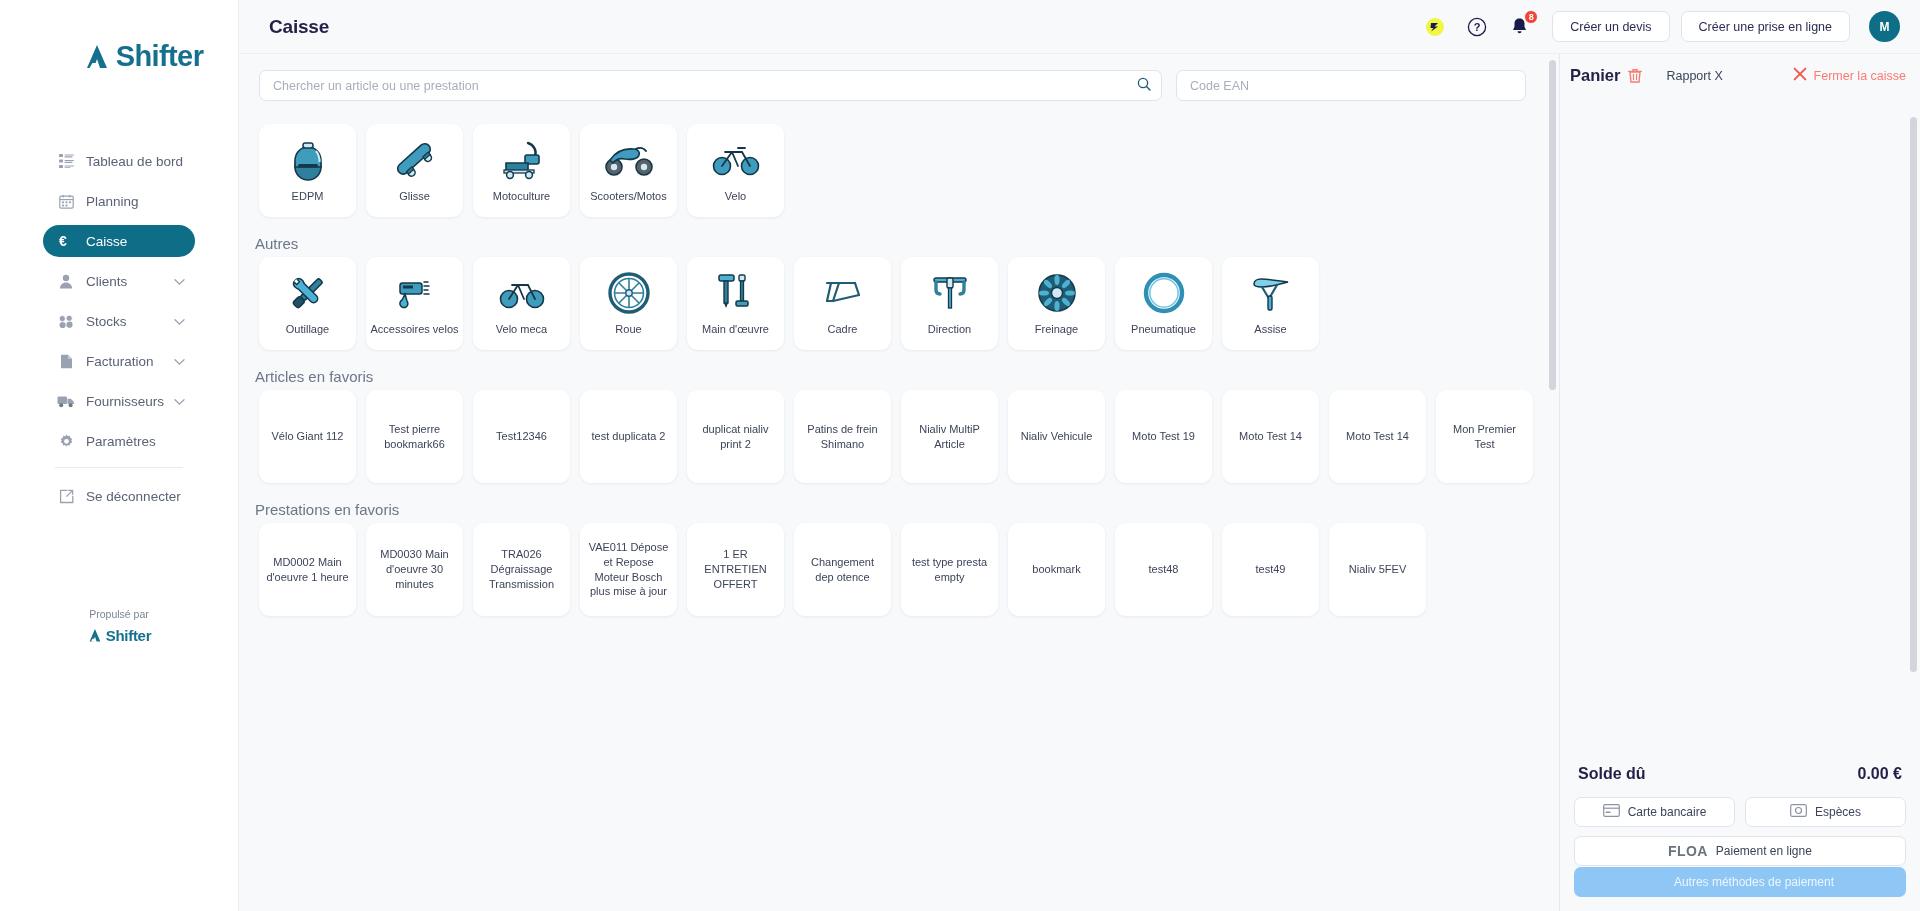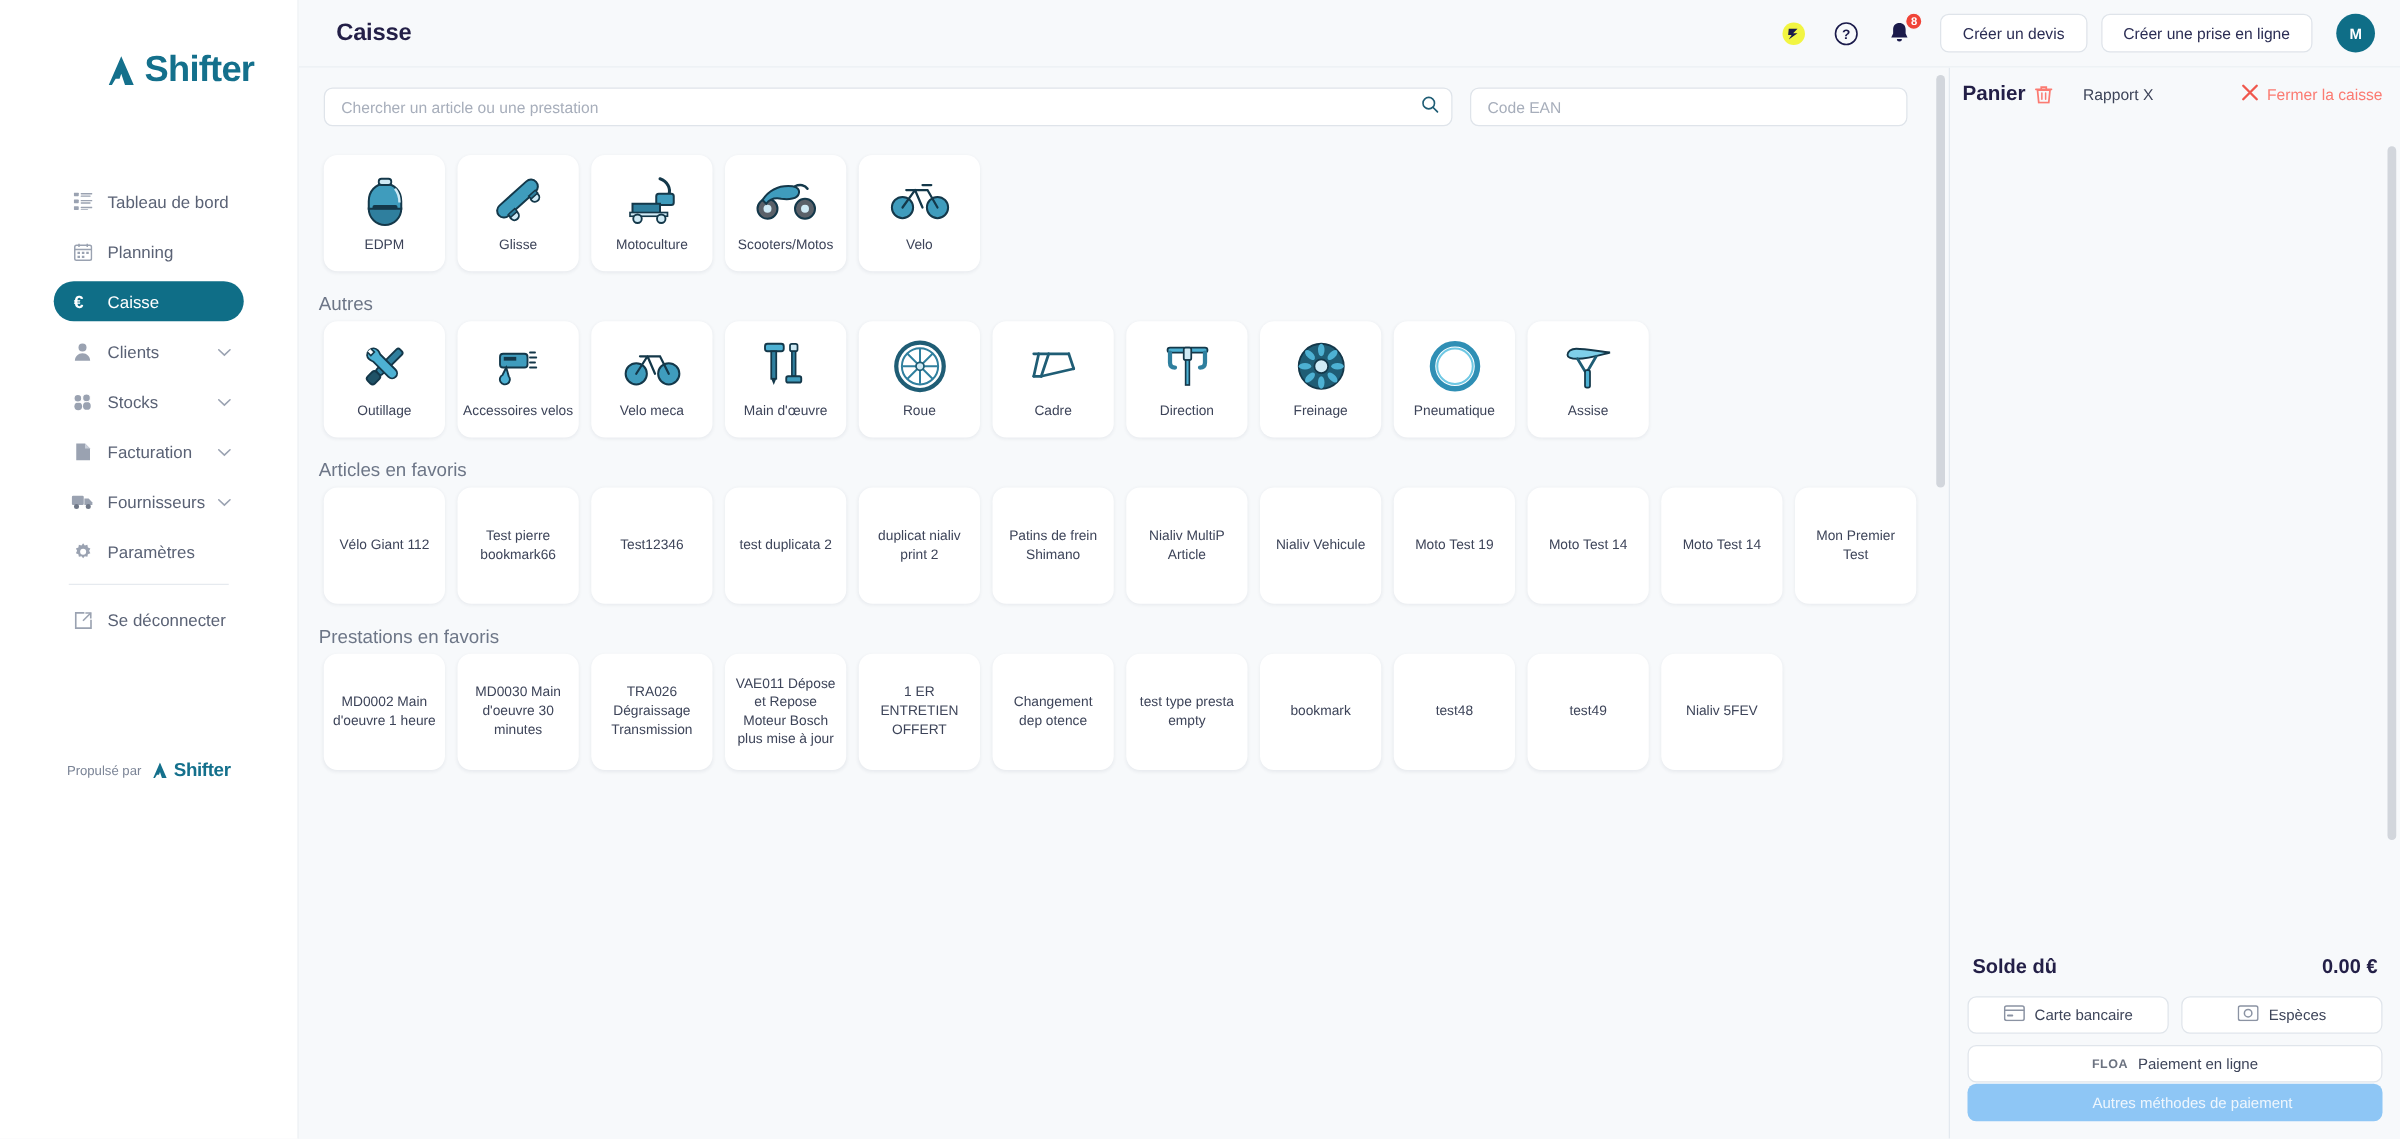--- a/index.html
+++ b/index.html
@@ -37,21 +37,21 @@
   }
   .nav-item.active { background: #0f6e87; color: #ffffff; }
   .nav-icon { width: 22px; display: flex; align-items: center; justify-content: center; margin-right: 9px; }
   .nav-icon svg { display:block; }
   .nav-label { white-space: nowrap; }
   .nav-chev { position: absolute; right: 10px; top: 50%; transform: translateY(-50%); }
   .nav-sep { height: 1px; background: #e6eaef; margin: 10px 12px 12px 12px; }
 
   .powered {
     position: absolute; left: 0; right: 0; top: 608px;
-    display: flex; align-items: center; justify-content: center; gap: 7px;
+    display: flex; align-items: center; justify-content: center; gap: 7px; flex-direction: column;
   }
   .powered-text { font-size: 10.5px; color: #7b8496; }
   .powered-logo { display: flex; align-items: center; gap: 2px; }
   .powered-word { font-size: 15px; font-weight: bold; color: #14708c; letter-spacing:-0.3px; }
 
   
   .main {
     flex: 1; height: 911px;
     display: flex; flex-direction: column;
     background: #f7f9fb;
@@ -171,21 +171,21 @@
   .solde-label { font-size: 16px; font-weight: bold; color: #231f47; }
   .solde-value { font-size: 16px; font-weight: bold; color: #231f47; }
   .pay-row { display: flex; gap: 10px; margin-bottom: 9px; }
   .pay-btn {
     flex: 1; height: 30px; border: 1px solid #e0e5eb; border-radius: 7px;
     background: #fff; display: flex; align-items: center; justify-content: center;
     gap: 8px; font-size: 12px; color: #3d4459; cursor: pointer; font-family: inherit;
   }
   .pay-wide { width: 100%; }
   .floa-mark {
-    font-size: 10px; font-weight: bold; color: #6b7280; letter-spacing: 0.4px;
+    font-size: 14px; font-weight: bold; color: #6b7280; letter-spacing: 0.4px;
   }
   .autres-btn {
     width: 100%; height: 30px; border: none; border-radius: 7px;
     background: #8ec6f5; color: #eef6fd; font-size: 12px;
     cursor: pointer; font-family: inherit; margin-top: 1px; padding-left: 28px;
   }
   .main-scrollbar {
     position: absolute; right: 364px; top: 60px; width: 7px; height: 330px;
     border-radius: 4px; background: #d2d6dc; z-index: 5;
   }
@@ -538,44 +538,44 @@
                 <circle cx="12" cy="26" r="8.5" fill="#3f9cbd" stroke="#14384a" stroke-width="1.6"></circle>
                 <circle cx="38" cy="26" r="8.5" fill="#3f9cbd" stroke="#14384a" stroke-width="1.6"></circle>
                 <path d="M12 26L21 12h10l7 14M21 12l6 14M15 12h7" fill="none" stroke="#14384a" stroke-width="1.8" stroke-linecap="round"></path>
               </svg>
             </span>
             <span class="cat-name">Velo meca</span>
           </div>
 
           <div class="cat-tile">
             <span class="cat-art">
+              <svg width="46" height="46" viewBox="0 0 46 46">
+                <circle cx="23" cy="23" r="19" fill="#ffffff" stroke="#1f5d75" stroke-width="3.4"></circle>
+                <circle cx="23" cy="23" r="14.5" fill="#ffffff" stroke="#2f7f9e" stroke-width="1.6"></circle>
+                <g stroke="#2f7f9e" stroke-width="1.6">
+                    <path d="M23 9v28M9 23h28M13 13l20 20M33 13L13 33"></path>
+                  </g>
+                <circle cx="23" cy="23" r="3.2" fill="#cfeaf5" stroke="#1f5d75" stroke-width="1.4"></circle>
+              </svg>
+            </span>
+            <span class="cat-name">Roue</span>
+          </div>
+
+          <div class="cat-tile">
+            <span class="cat-art">
               <svg width="46" height="44" viewBox="0 0 46 44">
                 <rect x="6" y="4" width="15" height="6" rx="2" fill="#4db1d3" stroke="#14384a" stroke-width="1.5"></rect>
                 <rect x="11" y="10" width="4" height="22" fill="#2f7f9e" stroke="#14384a" stroke-width="1.4"></rect>
                 <path d="M11 32h4l-2 5z" fill="#14384a"></path>
                 <rect x="26" y="4" width="6" height="6" rx="1.5" fill="#cfeaf5" stroke="#14384a" stroke-width="1.4"></rect>
                 <rect x="27.5" y="10" width="3" height="20" fill="#2f7f9e" stroke="#14384a" stroke-width="1.3"></rect>
                 <rect x="23" y="30" width="12" height="5" rx="1.5" fill="#3f9cbd" stroke="#14384a" stroke-width="1.5"></rect>
               </svg>
             </span>
             <span class="cat-name">Main d'œuvre</span>
-          </div>
-
-          <div class="cat-tile">
-            <span class="cat-art">
-              <svg width="46" height="46" viewBox="0 0 46 46">
-                <circle cx="23" cy="23" r="19" fill="#ffffff" stroke="#1f5d75" stroke-width="3.4"></circle>
-                <circle cx="23" cy="23" r="14.5" fill="#ffffff" stroke="#2f7f9e" stroke-width="1.6"></circle>
-                <g stroke="#2f7f9e" stroke-width="1.6">
-                    <path d="M23 9v28M9 23h28M13 13l20 20M33 13L13 33"></path>
-                  </g>
-                <circle cx="23" cy="23" r="3.2" fill="#cfeaf5" stroke="#1f5d75" stroke-width="1.4"></circle>
-              </svg>
-            </span>
-            <span class="cat-name">Roue</span>
           </div>
 
           <div class="cat-tile">
             <span class="cat-art">
               <svg width="48" height="36" viewBox="0 0 48 36">
                 <g fill="none" stroke="#1f5d75" stroke-width="2.2" stroke-linecap="round" stroke-linejoin="round">
                   <path d="M8 8L20 8L36 8"></path>
                     <path d="M12 8L8 26"></path>
                     <path d="M20 8L14 26"></path>
                     <path d="M14 26L40 20"></path>

